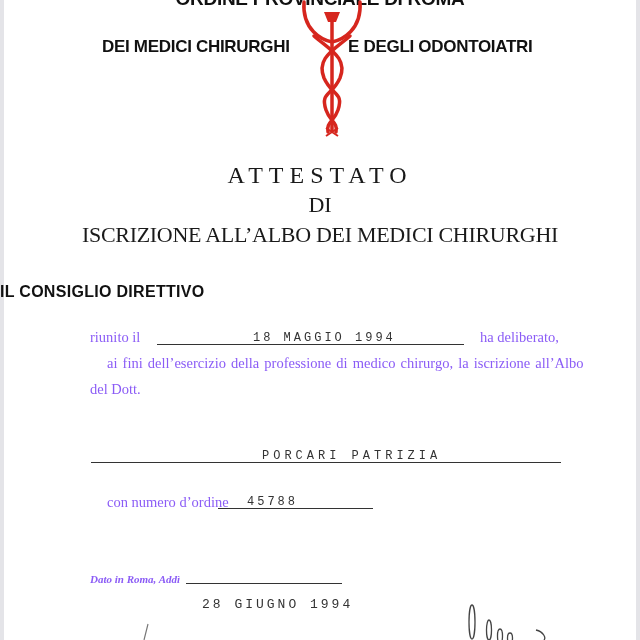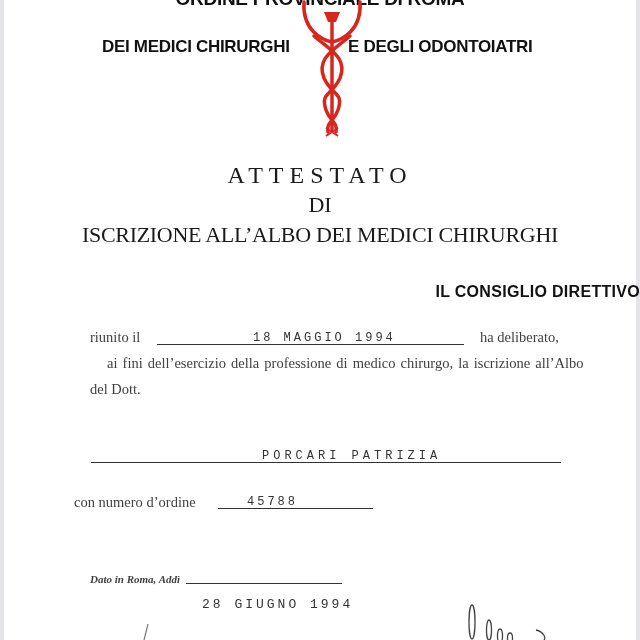--- a/index.html
+++ b/index.html
@@ -16,23 +16,23 @@
     .hdr-top { left: 0; width: 640px; text-align: center; top: -12px; font-size: 19px; }
     .hdr-left { left: 102px; top: 37px; font-size: 17px; }
     .hdr-right { left: 348px; top: 37px; font-size: 17px; }
 
     .logo { position: absolute; left: 292px; top: 0; width: 80px; height: 138px; }
 
     .title { position: absolute; left: 0; width: 640px; text-align: center; font-family: "Liberation Serif", serif; color: #1a1a1a; }
     .t1 { top: 162px; font-size: 24px; letter-spacing: 6px; }
     .t2 { top: 192px; font-size: 22px; }
     .t3 { top: 222px; font-size: 22px; letter-spacing: -0.3px; }
-    .consiglio { position: absolute; left: 0; width: 640px; text-align: right; top: 283px; font-family: "Liberation Sans", sans-serif; font-weight: bold; font-size: 16px; letter-spacing: 0.3px; color: #111; }
+    .consiglio { position: absolute; left: 0; width: 640px; text-align: left; top: 283px; font-family: "Liberation Sans", sans-serif; font-weight: bold; font-size: 16px; letter-spacing: 0.3px; color: #111; }
 
-    .body-text { position: absolute; font-family: "Liberation Serif", serif; font-size: 14.5px; color: #404040; }
+    .body-text { position: absolute; font-family: "Liberation Serif", serif; font-size: 14.5px; color: #8b5cf6; }
     .line { position: absolute; border-bottom: 1px solid #333; height: 0; }
     .typed { position: absolute; font-family: Liberation Mono, monospace; font-size: 12px; color: #333; letter-spacing: 3px; }
 
     .sig { position: absolute; }
   </style>
 </head>
 <body>
 
 <div class="edge-left"></div>
 <div class="edge-right"></div>
@@ -64,21 +64,21 @@
 <div class="body-text" style="left:90px; top:329px;">riunito il</div>
 <div class="line" style="left:157px; top:344px; width:307px;"></div>
 <div class="typed" style="left:253px; top:331px;">18 MAGGIO 1994</div>
 <div class="body-text" style="left:480px; top:329px;">ha deliberato,</div>
 <div class="body-text" style="left:90px; top:355px; word-spacing:1.5px;margin-left:17px;">ai fini dell’esercizio della professione di medico chirurgo, la iscrizione all’Albo</div>
 <div class="body-text" style="left:90px; top:381px;">del Dott.</div>
 
 <div class="typed" style="left:262px; top:449px; letter-spacing:4px;">PORCARI PATRIZIA</div>
 <div class="line" style="left:91px; top:462px; width:470px;"></div>
 
-<div class="body-text" style="left:74px; top:494px;">con numero d’ordine</div>
+<div class="body-text" style="left:107px; top:494px;">con numero d’ordine</div>
 <div class="typed" style="left:247px; top:495px;">45788</div>
 <div class="line" style="left:218px; top:508px; width:155px;"></div>
 
 <div class="body-text" style="left:90px; top:573px; font-size:11px; font-style:italic; font-weight:bold;">Dato in Roma, Addì</div>
 <div class="typed" style="left:202px; top:569px; font-size:13px; letter-spacing:3px;margin-top:28px;">28 GIUGNO 1994</div>
 <div class="line" style="left:186px; top:583px; width:156px;"></div>
 
 <svg class="sig" style="left:140px; top:622px;" width="20" height="18">
   <path d="M8 2 L4 18" stroke="#777" stroke-width="1.2" fill="none"></path>
 </svg>

